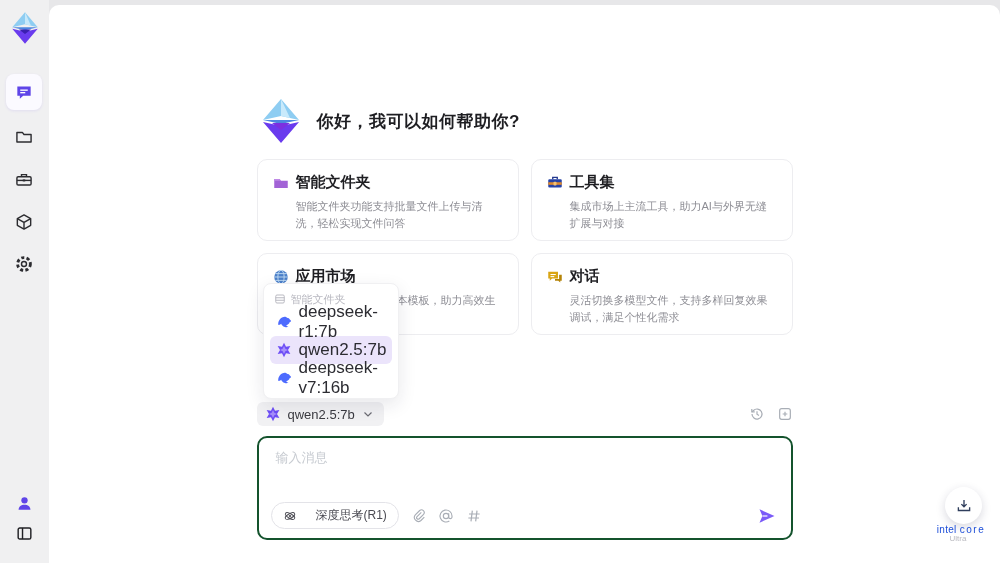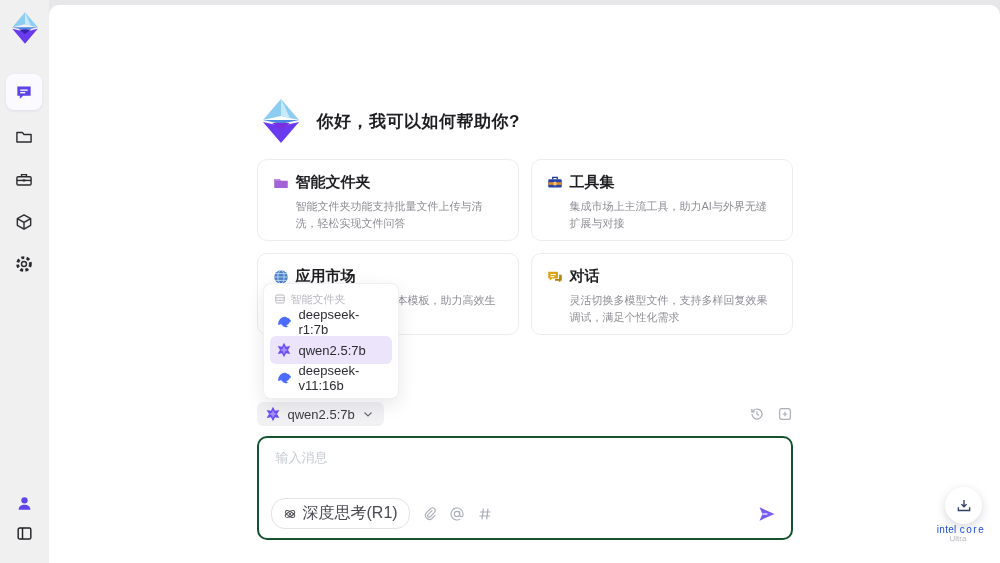--- a/index.html
+++ b/index.html
@@ -27,36 +27,36 @@
   .card { border:1px solid #ededf0; border-radius:10px; padding:13px 14px; background:#fff; cursor:pointer; }
   .card-head { display:flex; align-items:center; gap:6px; }
   .card-head svg { flex:0 0 18px; }
   .card-title { font-size:15px; font-weight:bold; color:#1f1f23; }
   .card-desc { margin:6px 0 0 24px; font-size:11px; line-height:17px; color:#8d8d94; }
   .clip-spacer { display:inline-block; width:101px; }
 
   
   .dropdown { position:absolute; left:6px; top:278px; width:136px; background:#fff; border:1px solid #f0f0f2; border-radius:8px; box-shadow:0 6px 18px rgba(30,30,60,.10); padding:6px; z-index:20; }
   .dd-header { display:flex; align-items:center; gap:5px; height:18px; padding:0 4px; font-size:11px; color:#b9b9c1; }
-  .dd-item { display:flex; align-items:center; gap:7px; height:28px; padding:0 6px; border-radius:6px; font-size:13px; color:#2c2c32; cursor:pointer; }
+  .dd-item { display:flex; align-items:center; gap:7px; height:28px; padding:0 6px; border-radius:6px; font-size:17px; color:#2c2c32; cursor:pointer; }
   .dd-item.selected { background:#ebe4fb; }
   .dd-item svg { flex:0 0 16px; }
 
   
   .selector-row { margin-top:66px; height:26px; display:flex; align-items:center; }
   .model-btn { display:flex; align-items:center; gap:7px; background:#f1f1f3; border-radius:6px; padding:4px 10px 4px 8px; cursor:pointer; }
   .model-btn-label { font-size:13px; color:#3a3a40; }
   .row-right-icons { margin-left:auto; display:flex; align-items:center; gap:12px; }
   .gicon { color:#a9aeb6; cursor:pointer; display:flex; }
 
   
   .input-box { position:relative; margin-top:9px; height:104px; border:2px solid #14532d; border-radius:10px; background:#fff; }
   .input-placeholder { position:absolute; left:17px; top:11px; font-size:13px; color:#c7cbd1; }
   .input-toolbar { position:absolute; left:12px; right:14px; bottom:9px; display:flex; align-items:center; gap:12px; }
-  .deep-pill { display:flex; align-items:center; gap:6px; border:1px solid #e3e3e8; border-radius:14px; padding:4px 11px; font-size:16px; color:#4a4a52; cursor:pointer; }
+  .deep-pill { display:flex; align-items:center; gap:19px; border:1px solid #e3e3e8; border-radius:14px; padding:4px 11px; font-size:12px; color:#4a4a52; cursor:pointer; }
   .tool-ico { color:#a9aeb6; font-size:14px; cursor:pointer; display:flex; }
   .send-btn { margin-left:auto; cursor:pointer; display:flex; }
 
   
   .fab { position:absolute; left:945px; top:487px; width:37px; height:37px; border-radius:50%; background:#fff; box-shadow:0 3px 10px rgba(40,40,80,.18); display:flex; align-items:center; justify-content:center; cursor:pointer; z-index:30; }
   .intel-badge { position:absolute; left:928px; top:524px; width:66px; text-align:center; z-index:30; }
   .intel-line { font-size:10px; color:#1d4ed8; letter-spacing:.3px; }
   .intel-line .intel-word { font-weight:normal; }
   .intel-line .core-word { letter-spacing:1.5px; }
   .intel-ultra { font-size:8px; color:#b9b9bf; text-align:center; margin-top:-1px; padding-right:6px; }
@@ -213,21 +213,21 @@
           <polygon points="12,1 15,7 21.5,6 18,12 21.5,18 15,17 12,23 9,17 2.5,18 6,12 2.5,6 9,7" fill="#6d4df6"></polygon>
           <polygon points="12,6 14,10 18,12 14,14 12,18 10,14 6,12 10,10" fill="#a68ffb"></polygon>
         </svg>
         <span>qwen2.5:7b</span>
       </div>
 
       <div class="dd-item">
         <svg viewBox="0 0 24 24" width="16" height="16">
           <path d="M21 8.5 c-1.5-2-3-2.5-3.8-2.4 c-.9-1.3-2.4-2.1-4.2-2.1 c-4.5 0-7 3.4-8.3 5.6 c-1.2 2.1-1.7 4.9-1.2 6.9 c1.6 0 3.2-.7 4.3-1.8 c.6 1.8 2.2 4 5.5 4.8 c2 .5 4.2.3 5.4-.4 c-1.6-.4-2.8-1.2-3.4-2.4 c2.6-.3 4.7-2.1 5.3-4.6 l1.9-.8 c.3-1-.6-2.3-1.5-2.8 z" fill="#4d6bfe"></path>
         </svg>
-        <span>deepseek-v11:16b</span>
+        <span>deepseek-v7:16b</span>
       </div>
     </div>
 
     <div class="selector-row">
       <div class="model-btn">
         <svg viewBox="0 0 24 24" width="16" height="16">
           <polygon points="12,1 15,7 21.5,6 18,12 21.5,18 15,17 12,23 9,17 2.5,18 6,12 2.5,6 9,7" fill="#6d4df6"></polygon>
           <polygon points="12,6 14,10 18,12 14,14 12,18 10,14 6,12 10,10" fill="#a68ffb"></polygon>
         </svg>
         <span class="model-btn-label">qwen2.5:7b</span>

